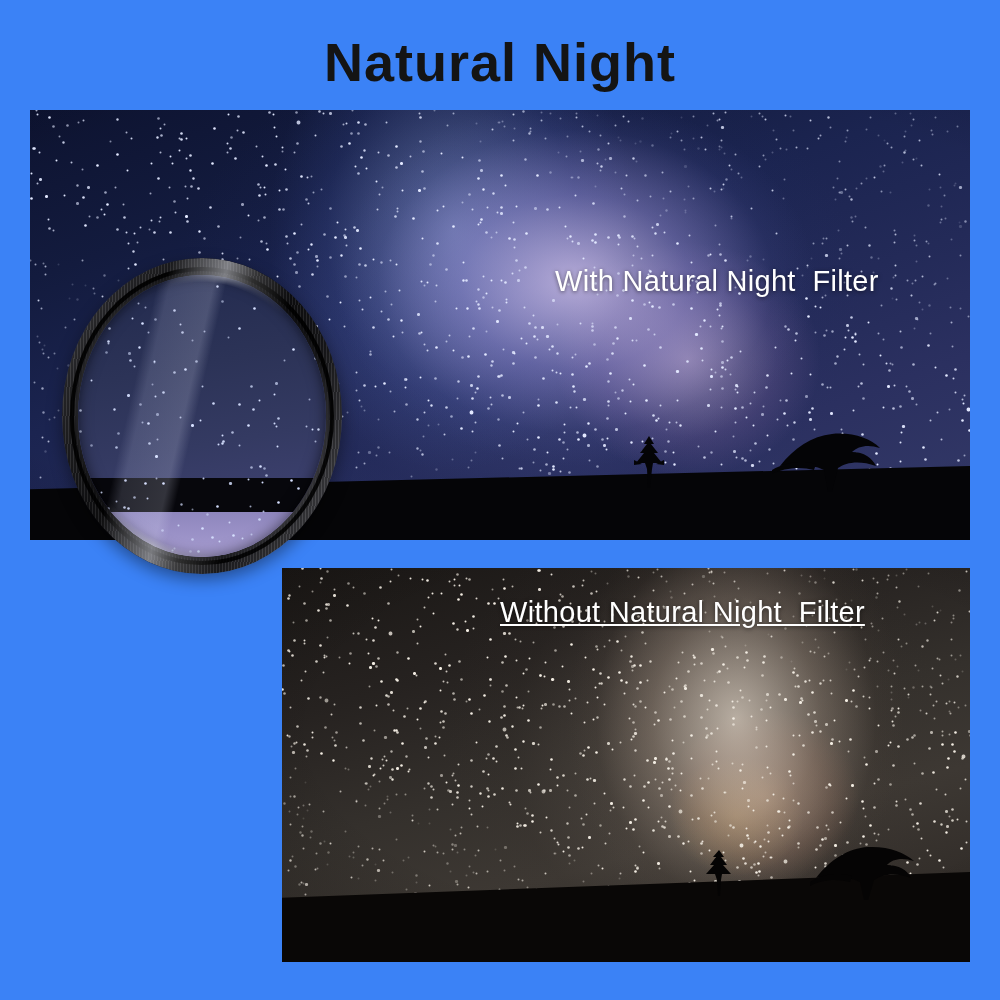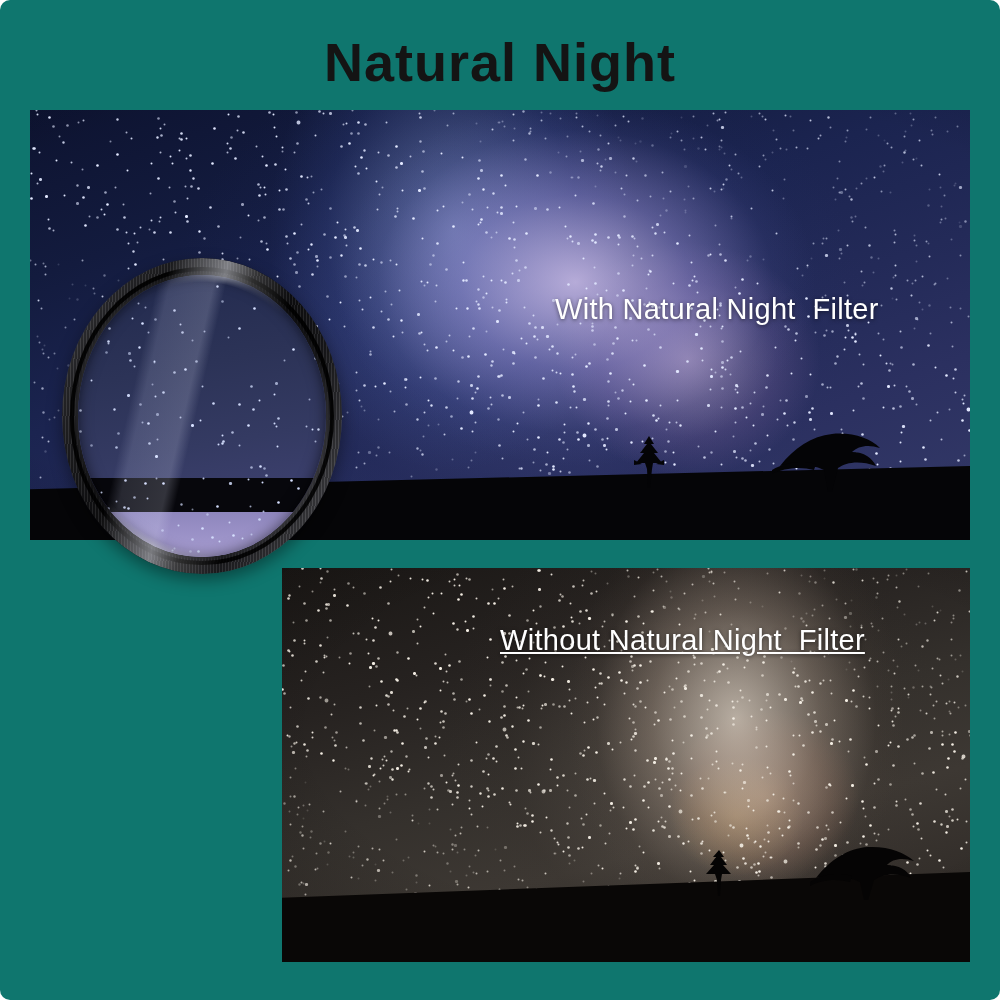--- a/index.html
+++ b/index.html
@@ -3,21 +3,21 @@
 <meta charset="utf-8">
 <style>
   html,body{margin:0;padding:0;}
   body{
     width:1000px;height:1000px;
     background:#ffffff;
     font-family:"Liberation Sans", sans-serif;
     overflow:hidden;
     position:relative;
   }
-  .stage{position:absolute;inset:0;background:#0f766e;border-radius:10px;}
+  .stage{position:absolute;inset:0;background:#3b82f6;}
 
   
   .title{
     position:absolute;
     left:0;top:34px;width:1000px;
     text-align:center;
     font-size:54px;
     font-weight:bold;
     letter-spacing:1px;
     color:#141414;
@@ -82,21 +82,20 @@
 
   
   .caption{
     position:absolute;
     color:#ffffff;
     font-size:29px;
     font-weight:normal;
     letter-spacing:0.3px;
     white-space:pre;
     text-shadow:0 1px 4px rgba(0,0,0,0.55);
-    margin-top:28px;
   }
   .caption-top{left:525px;top:155px;}
   .caption-bottom{left:218px;top:28px;text-decoration:underline;}
 
   
   .filter-ring{
     position:absolute;
     left:62px;top:258px;
     width:280px;height:316px;
   }

